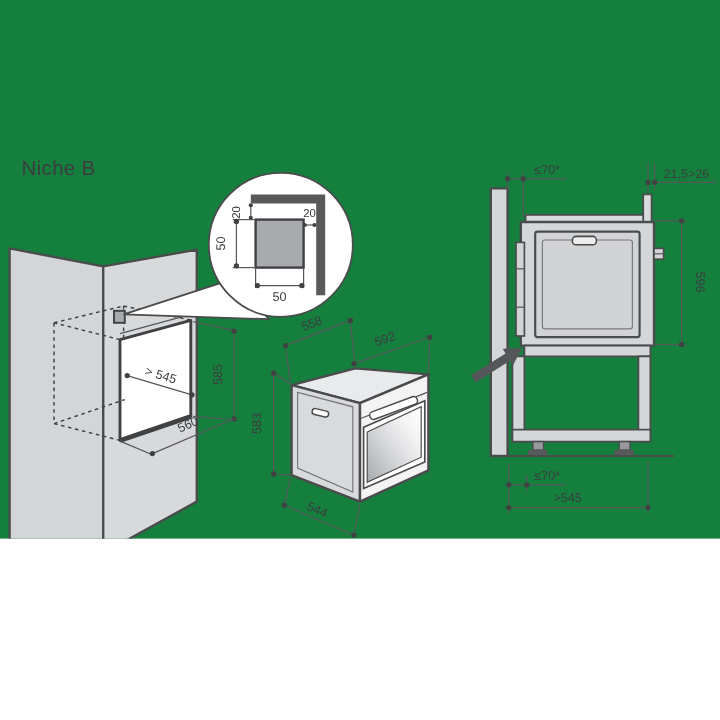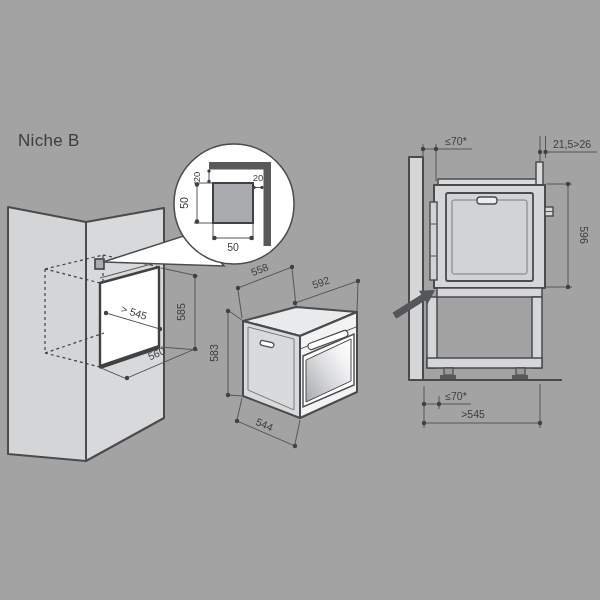--- a/index.html
+++ b/index.html
@@ -1,16 +1,16 @@
 <!DOCTYPE html>
 <html><head>
 <meta charset="utf-8">
 <style>
   html,body{margin:0;padding:0;background:#ffffff;}
-  .canvas{position:relative;width:600px;height:600px;background:#a3a3a3;overflow:hidden;}
+  .canvas{position:relative;width:600px;height:449px;background:#15803d;overflow:hidden;}
   svg{display:block;}
   .ol{stroke:#4a4b4d;stroke-width:2;stroke-linejoin:round;}
   .ol25{stroke:#3f4143;stroke-width:2.4;stroke-linejoin:round;}
   .t15{stroke:#4a4b4d;stroke-width:1.5;stroke-linejoin:round;}
   .fillA{fill:#d4d5d7;}
   .fillB{fill:#d8d9db;}
   .fillC{fill:#d5d6d8;}
   .dim{stroke:#55565a;stroke-width:1;fill:none;}
   .dash{stroke:#3f4143;stroke-width:1.2;stroke-dasharray:3 3;fill:none;}
   .dark{fill:#58595b;}

